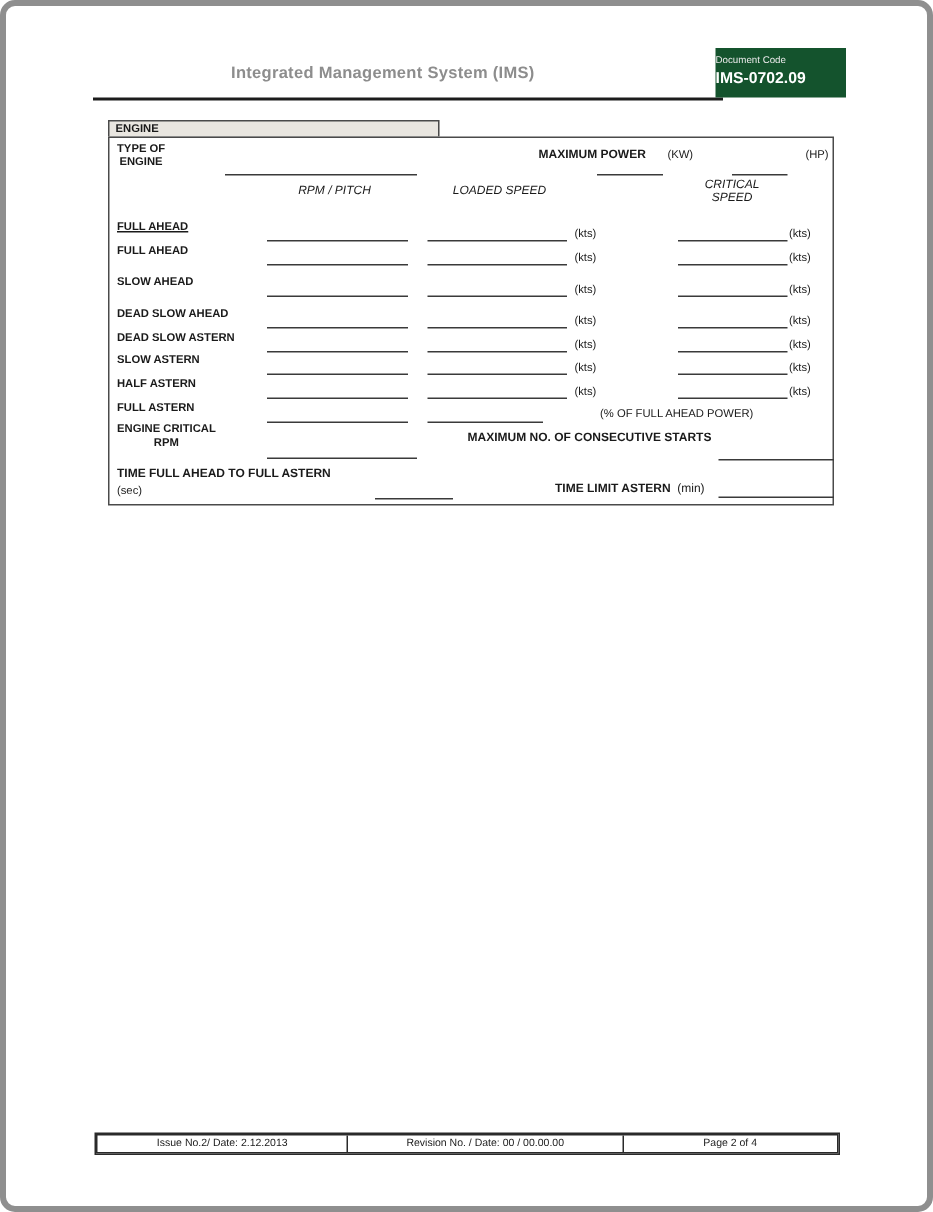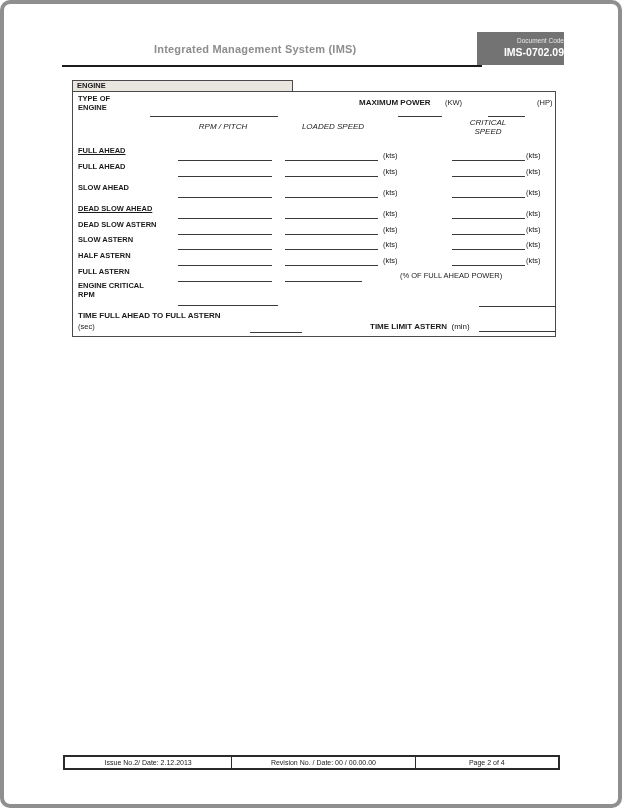--- a/index.html
+++ b/index.html
@@ -16,36 +16,36 @@
   .company .l1 { font-size:11px; font-weight:bold; color:#2e3656; }
   .company .l2 { font-size:6.5px; font-weight:bold; color:#2e3656; margin-top:2px; }
   .company .l3 { font-size:6.5px; font-weight:bold; color:#2e3656; margin-top:1px; }
   .ims-title {
     position:absolute; left:150px; top:39px; width:310px; text-align:left;
     font-size:11px; font-weight:bold; color:#8d8d8d; letter-spacing:.2px;
   }
   .header-rule { position:absolute; left:58px; top:61px; width:420px; height:2px; background:#1c1c1c; }
   .doc-box {
     position:absolute; left:473px; top:28px; width:87px; height:33px;
-    background:#737373; color:#ffffff; text-align:right; box-sizing:border-box;
+    background:#14532d; color:#ffffff; text-align:left; box-sizing:border-box;
   }
   .doc-box .doc-label { font-size:6.5px; margin-top:5px; color:#e8e8e8; }
   .doc-box .doc-code { font-size:10.5px; font-weight:bold; margin-top:2px; }
   
   .tab {
     position:absolute; left:68px; top:76px; width:221px; height:12px;
     background:#e9e6e0; border:1px solid #4a4a4a; box-sizing:border-box;
   }
   .tab span { font-size:7.5px; font-weight:bold; line-height:10px; padding-left:4px; display:block; }
   .form-box {
     position:absolute; left:68px; top:87px; width:484px; height:246px;
     border:1px solid #4a4a4a; box-sizing:border-box; background:#ffffff;
   }
   .form-box .abs { position:absolute; white-space:nowrap; }
-  .lbl  { font-size:7.5px; font-weight:bold; line-height:1.25; }
+  .lbl  { font-size:7.5px; font-weight:bold; line-height:1.25;text-align:center; }
   .unit { font-size:7.5px; font-weight:normal; }
   .colhead { font-size:8px; font-style:italic; text-align:center; }
   .fld { position:absolute; border-bottom:1px solid #3a3a3a; height:1px; }
   
   .footer-table {
     position:absolute; left:60px; top:752px; width:495px; height:13px;
     display:flex; border:1px solid #2a2a2a; box-shadow:0 0 0 1px #2a2a2a; box-sizing:border-box;
     background:#ffffff;
   }
   .footer-cell {
@@ -106,21 +106,21 @@
         <div class="fld" style="left: 212px; top: 83px; width: 93px;"></div>
         <div class="abs unit" style="left: 310px; top: 75px;">(kts)</div>
         <div class="fld" style="left: 379px; top: 83px; width: 73px;"></div>
         <div class="abs unit" style="left: 453px; top: 75px;">(kts)</div>
         <div class="abs lbl" style="left: 5px; top: 91px;">SLOW AHEAD</div>
         <div class="fld" style="left: 105px; top: 104px; width: 94px;"></div>
         <div class="fld" style="left: 212px; top: 104px; width: 93px;"></div>
         <div class="abs unit" style="left: 310px; top: 96px;">(kts)</div>
         <div class="fld" style="left: 379px; top: 104px; width: 73px;"></div>
         <div class="abs unit" style="left: 453px; top: 96px;">(kts)</div>
-        <div class="abs lbl" style="left: 5px; top: 112px; text-decoration: underline;">DEAD SLOW AHEAD</div>
+        <div class="abs lbl" style="left: 5px; top: 112px;">DEAD SLOW AHEAD</div>
         <div class="fld" style="left: 105px; top: 125px; width: 94px;"></div>
         <div class="fld" style="left: 212px; top: 125px; width: 93px;"></div>
         <div class="abs unit" style="left: 310px; top: 117px;">(kts)</div>
         <div class="fld" style="left: 379px; top: 125px; width: 73px;"></div>
         <div class="abs unit" style="left: 453px; top: 117px;">(kts)</div>
         <div class="abs lbl" style="left: 5px; top: 128px;">DEAD SLOW ASTERN</div>
         <div class="fld" style="left: 105px; top: 141px; width: 94px;"></div>
         <div class="fld" style="left: 212px; top: 141px; width: 93px;"></div>
         <div class="abs unit" style="left: 310px; top: 133px;">(kts)</div>
         <div class="fld" style="left: 379px; top: 141px; width: 73px;"></div>
@@ -142,20 +142,21 @@
         <div class="fld" style="left: 212px; top: 188px; width: 77px;"></div>
         <div class="abs unit" style="left: 327px; top: 179px;">(% OF FULL AHEAD POWER)</div>
       </div>
 
     <div class="abs lbl" style="left:5px; top:189px;">
       <div>ENGINE CRITICAL</div>
       <div>RPM</div>
     </div>
     <div class="fld" style="left:105px; top:212px; width:100px;"></div>
 
+    <div class="abs lbl" style="left:160px; top:195px; width:320px; text-align:center; font-size:8px;">MAXIMUM NO. OF CONSECUTIVE STARTS</div>
     <div class="fld" style="left:406px; top:213px; width:77px;"></div>
 
     <div class="abs lbl" style="left:5px; top:219px; font-size:8px;">TIME FULL AHEAD TO FULL ASTERN</div>
     <div class="abs unit" style="left:5px; top:230px;">(sec)</div>
     <div class="fld" style="left:177px; top:239px; width:52px;"></div>
 
     <div class="abs" style="left:297px; top:223px;">
       <span class="lbl" style="font-size:8px;">TIME LIMIT ASTERN</span>
       <span class="unit" style="font-size:8px;">(min)</span>
     </div>

